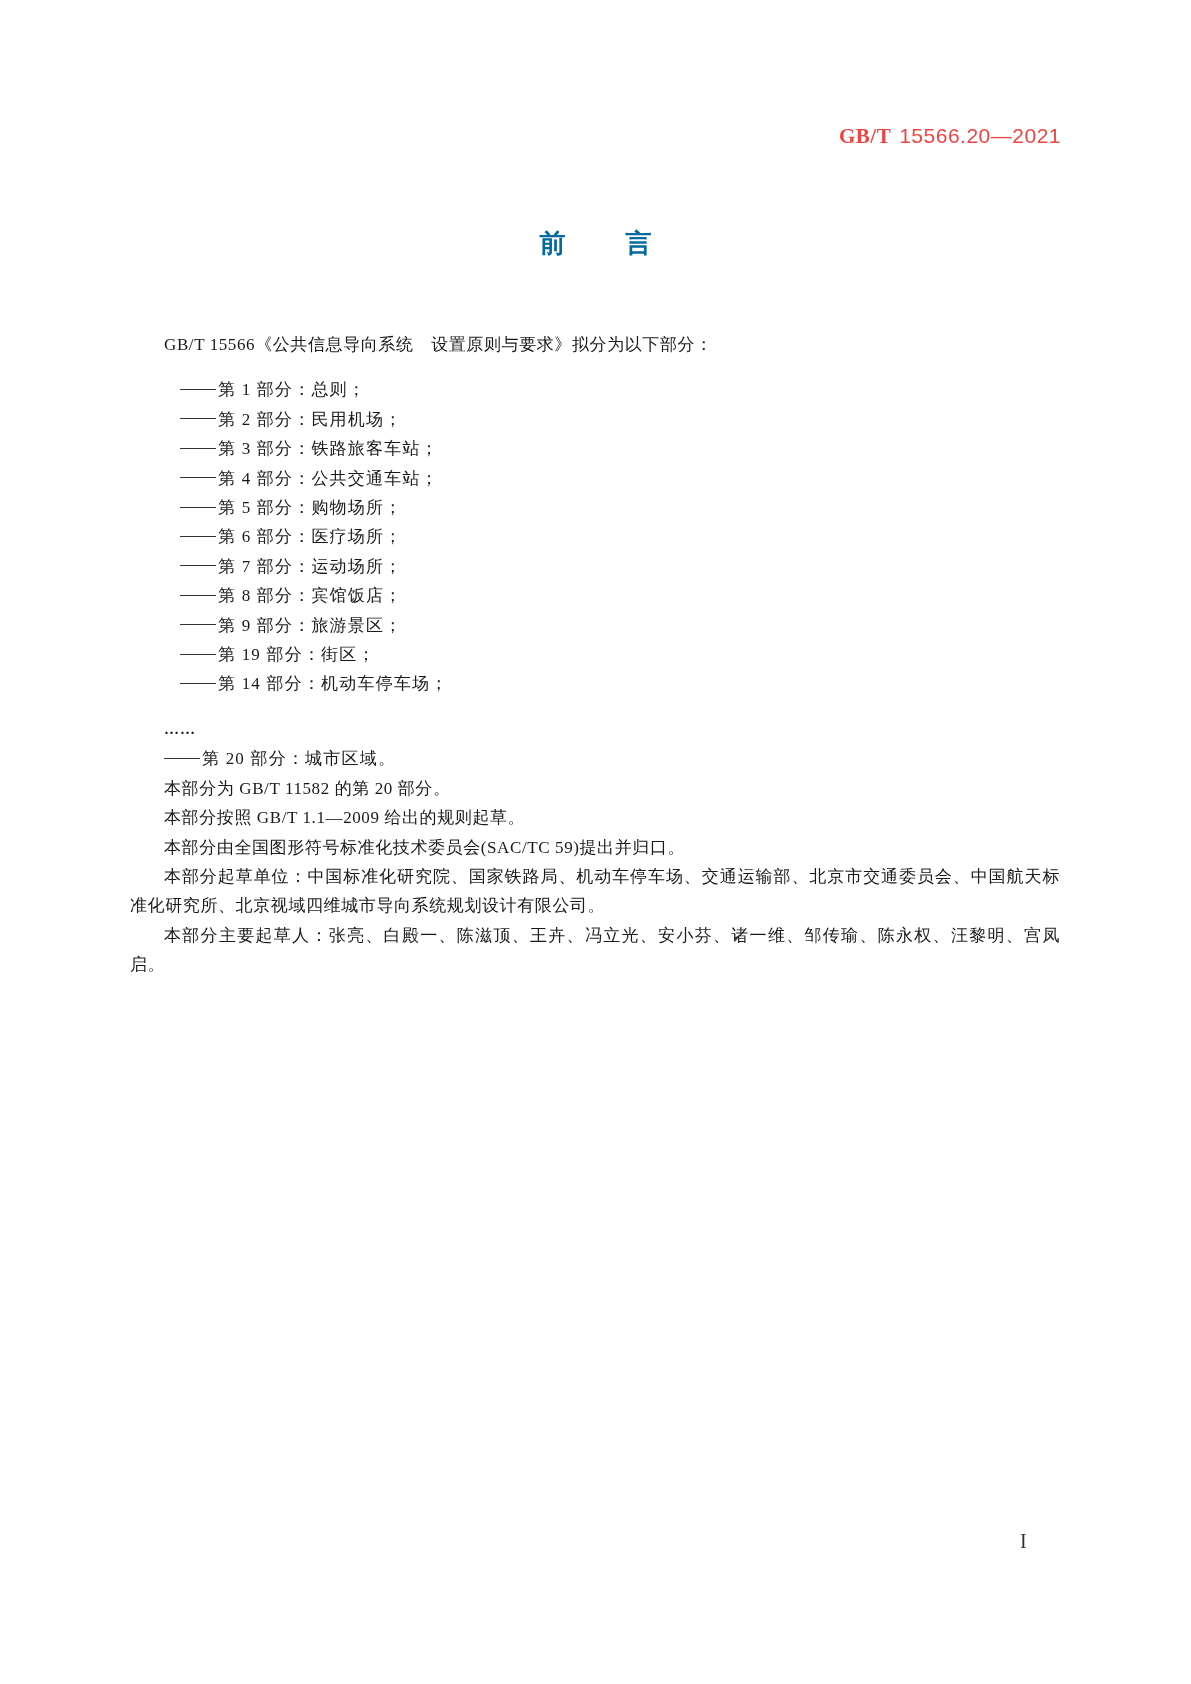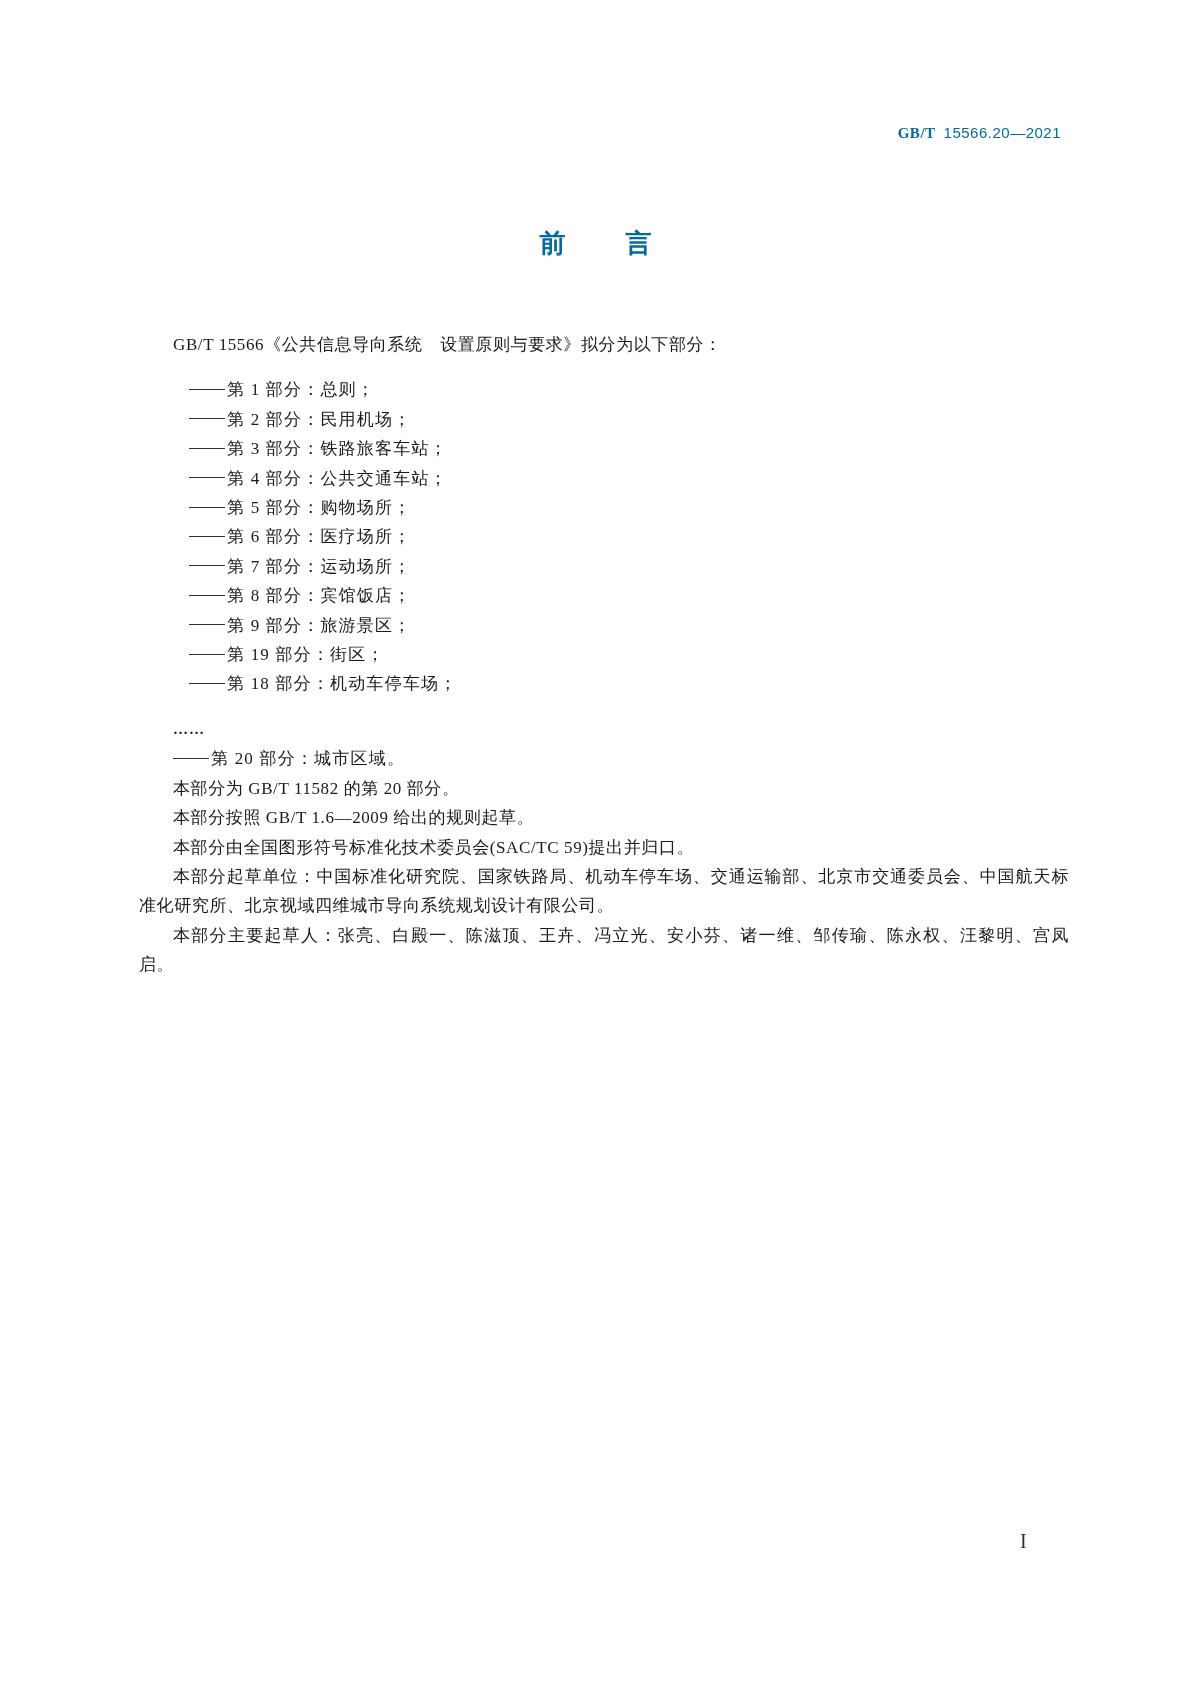--- a/index.html
+++ b/index.html
@@ -12,23 +12,23 @@
       height: 1684px;
       position: relative;
       overflow: hidden;
       color: #1a1a1a;
       font-family: "Liberation Serif", "DejaVu Serif", serif;
     }
     .std-code {
       position: absolute;
       top: 124px;
       right: 130px;
-      font-size: 15px;
+      font-size: 21px;
       letter-spacing: 0.5px;
-      color: #0369a1;
+      color: #ef4444;
     }
     .std-code .prefix {
       font-family: "Liberation Serif", serif;
       font-weight: bold;
       margin-right: 8px;
     }
     .std-code .number {
       font-family: "Liberation Sans", "DejaVu Sans", sans-serif;
     }
     .page-title {
@@ -41,21 +41,21 @@
       font-weight: bold;
       font-size: 26px;
       letter-spacing: 60px;
       padding-left: 60px;
       box-sizing: border-box;
       color: #0369a1;
     }
     .content {
       position: absolute;
       top: 330px;
-      left: 139px;
+      left: 130px;
       width: 930px;
       font-size: 17px;
       line-height: 29.4px;
     }
     .para {
       text-indent: 34px;
       margin: 0;
       text-align: justify;
       letter-spacing: 0.6px;
     }
@@ -109,27 +109,27 @@
     <li class="list-item"><span class="dash"></span><span>第 1 部分：总则；</span></li>
     <li class="list-item"><span class="dash"></span><span>第 2 部分：民用机场；</span></li>
     <li class="list-item"><span class="dash"></span><span>第 3 部分：铁路旅客车站；</span></li>
     <li class="list-item"><span class="dash"></span><span>第 4 部分：公共交通车站；</span></li>
     <li class="list-item"><span class="dash"></span><span>第 5 部分：购物场所；</span></li>
     <li class="list-item"><span class="dash"></span><span>第 6 部分：医疗场所；</span></li>
     <li class="list-item"><span class="dash"></span><span>第 7 部分：运动场所；</span></li>
     <li class="list-item"><span class="dash"></span><span>第 8 部分：宾馆饭店；</span></li>
     <li class="list-item"><span class="dash"></span><span>第 9 部分：旅游景区；</span></li>
     <li class="list-item"><span class="dash"></span><span>第 19 部分：街区；</span></li>
-    <li class="list-item"><span class="dash"></span><span>第 18 部分：机动车停车场；</span></li>
+    <li class="list-item"><span class="dash"></span><span>第 14 部分：机动车停车场；</span></li>
   </ul>
 
   <div class="ellipsis">……</div>
 
   <div class="list-item"><span class="dash"></span><span>第 20 部分：城市区域。</span></div>
 
   <p class="para">本部分为 GB/T 11582 的第 20 部分。</p>
-  <p class="para">本部分按照 GB/T 1.6—2009 给出的规则起草。</p>
+  <p class="para">本部分按照 GB/T 1.1—2009 给出的规则起草。</p>
   <p class="para">本部分由全国图形符号标准化技术委员会(SAC/TC 59)提出并归口。</p>
   <p class="para">本部分起草单位：中国标准化研究院、国家铁路局、机动车停车场、交通运输部、北京市交通委员会、中国航天标准化研究所、北京视域四维城市导向系统规划设计有限公司。</p>
   <p class="para">本部分主要起草人：张亮、白殿一、陈滋顶、王卉、冯立光、安小芬、诸一维、邹传瑜、陈永权、汪黎明、宫凤启。</p>
 </div>
 
 <div class="page-number">I</div>
 
 </body></html>

